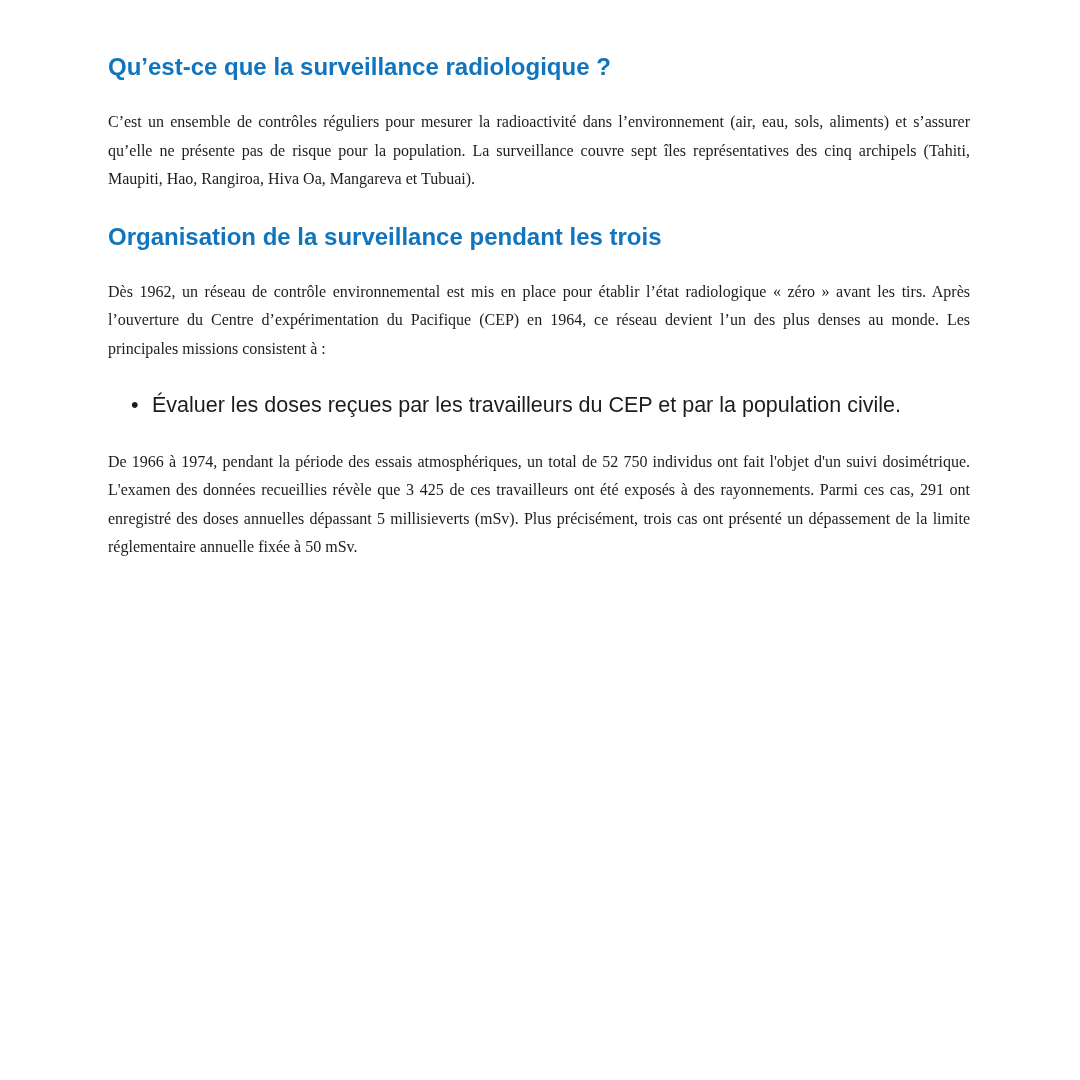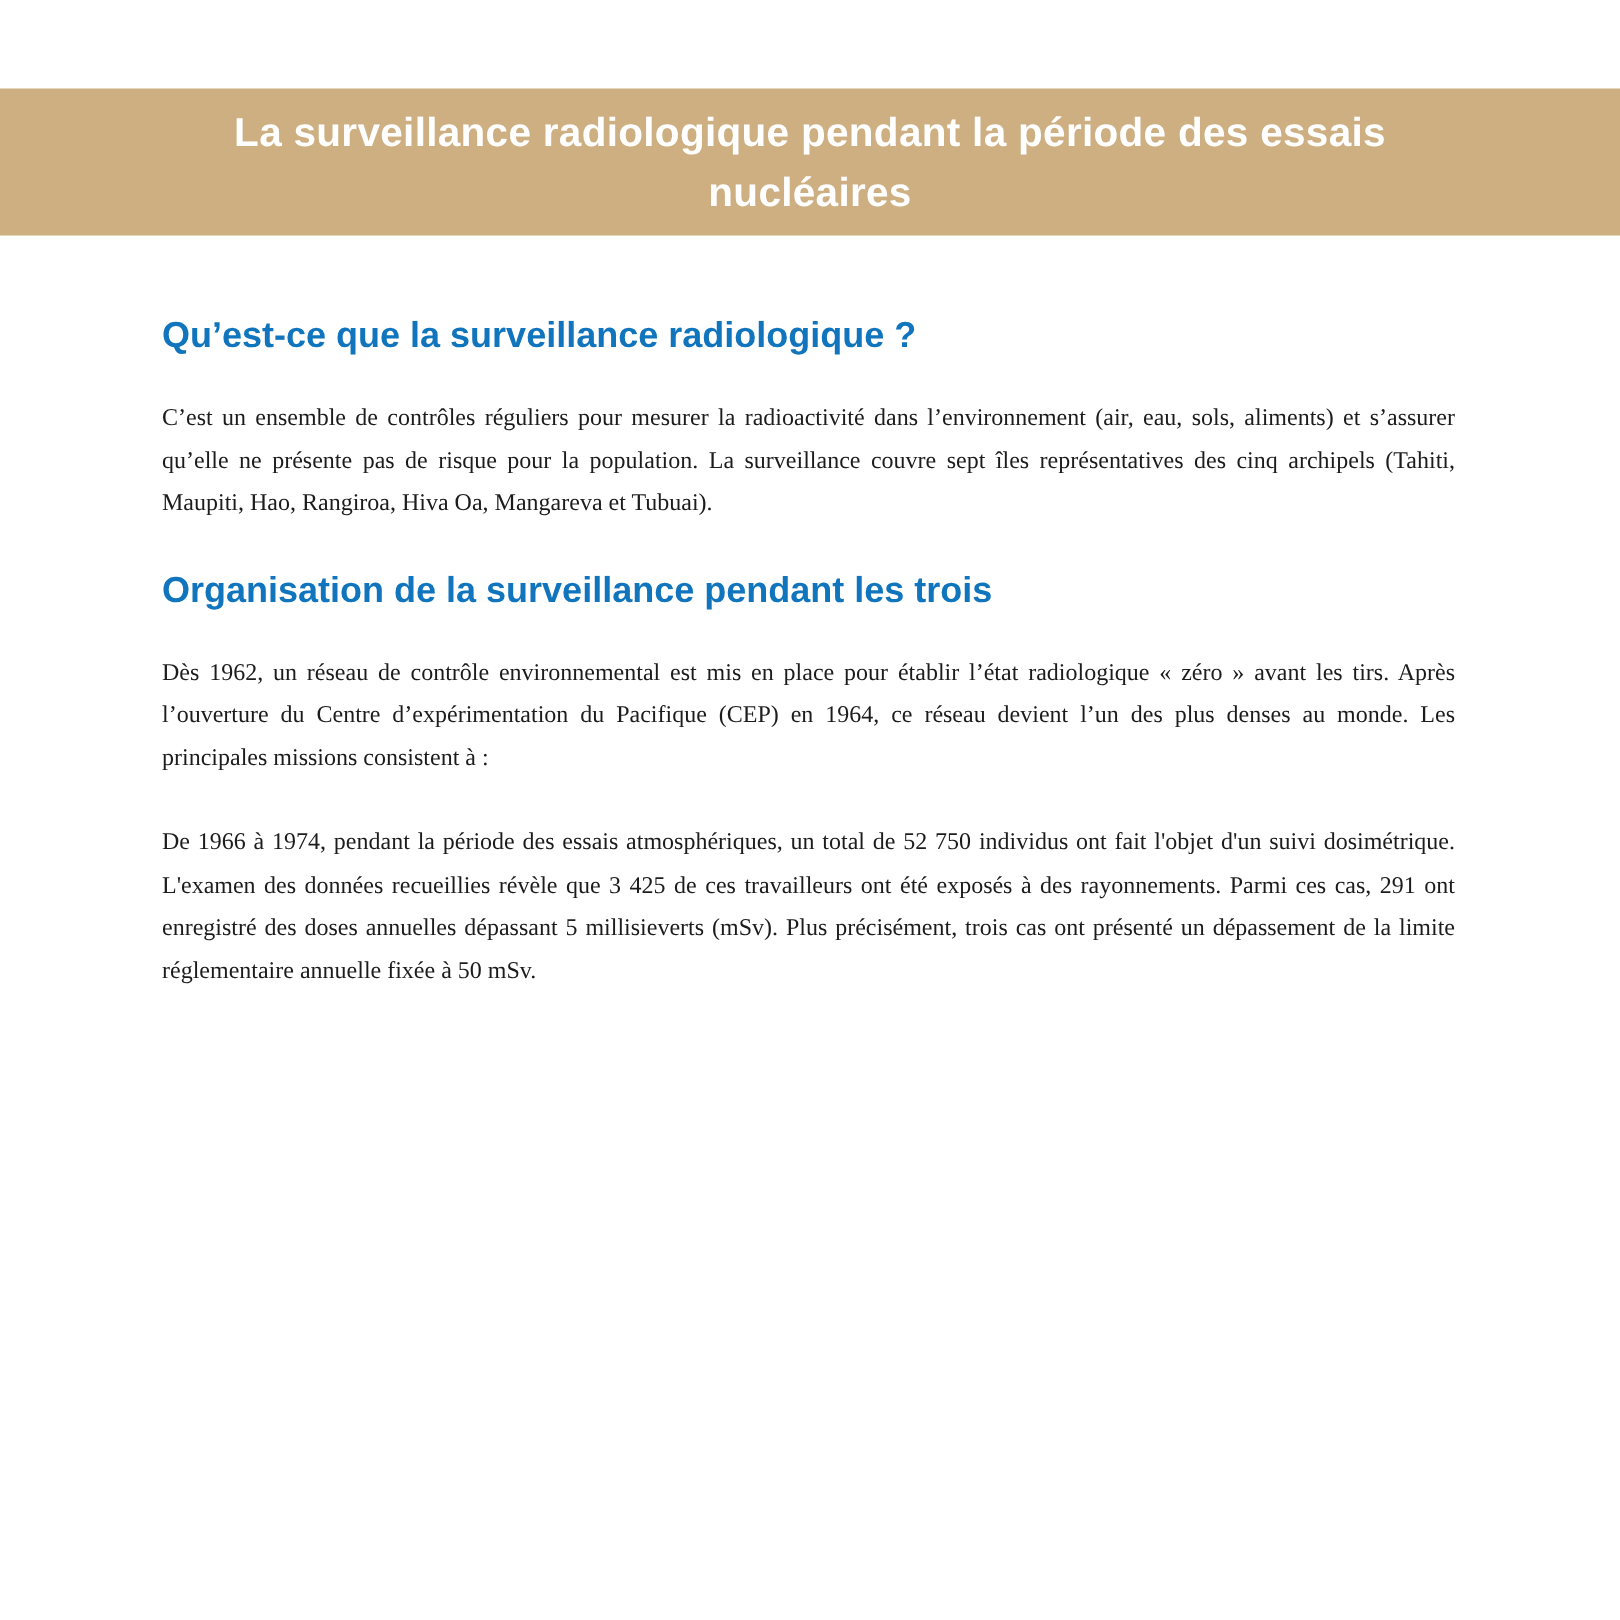--- a/index.html
+++ b/index.html
@@ -77,33 +77,31 @@
     line-height: 28.5px;
     color: var(--body-text);
   }
   .closing { margin-bottom: 16px; }
 </style>
 </head>
 <body>
 
 <div>
 
-  <header class="banner">
-    <h1>La surveillance radiologique pendant la période des essais nucléaires</h1>
-  </header>
 
   <main class="content">
 
     <h2 class="section-heading">Qu’est-ce que la surveillance radiologique ?</h2>
 
     <p class="body-para">C’est un ensemble de contrôles réguliers pour mesurer la radioactivité dans l’environnement (air, eau, sols, aliments) et s’assurer qu’elle ne présente pas de risque pour la population. La surveillance couvre sept îles représentatives des cinq archipels (Tahiti, Maupiti, Hao, Rangiroa, Hiva Oa, Mangareva et Tubuai).</p>
 
     <h2 class="section-heading second">Organisation de la surveillance pendant les trois</h2>
 
     <p class="body-para">Dès 1962, un réseau de contrôle environnemental est mis en place pour établir l’état radiologique «&nbsp;zéro&nbsp;» avant les tirs. Après l’ouverture du Centre d’expérimentation du Pacifique (CEP) en 1964, ce réseau devient l’un des plus denses au monde. Les principales missions consistent à&nbsp;:</p>
 
     <ul class="missions-list">
+      <li>Évaluer les doses reçues par les travailleurs du CEP et par la population civile.</li>
     </ul>
 
     <p class="body-para closing">De 1966 à 1974, pendant la période des essais atmosphériques, un total de 52&nbsp;750 individus ont fait l'objet d'un suivi dosimétrique. L'examen des données recueillies révèle que 3&nbsp;425 de ces travailleurs ont été exposés à des rayonnements. Parmi ces cas, 291 ont enregistré des doses annuelles dépassant 5 millisieverts (mSv). Plus précisément, trois cas ont présenté un dépassement de la limite réglementaire annuelle fixée à 50 mSv.</p>
 
   </main>
 </div>
 
 </body></html>

